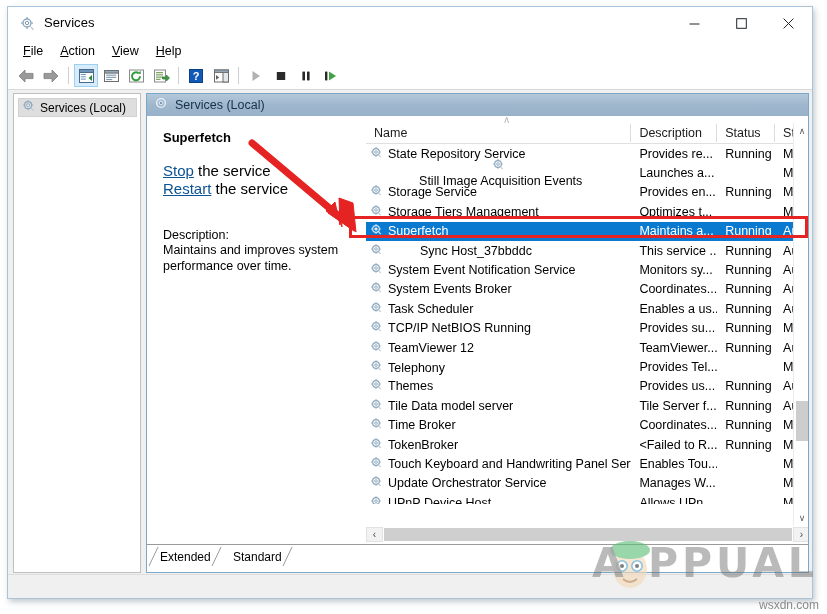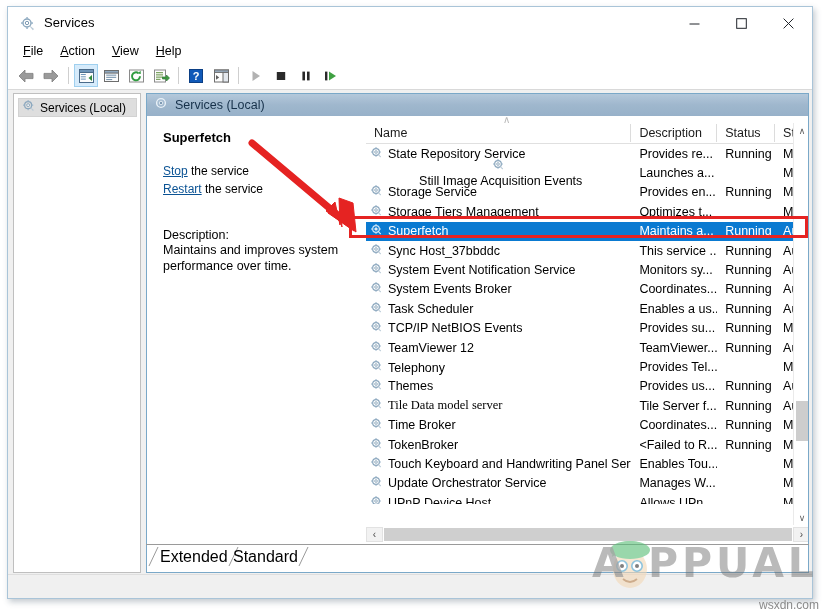--- a/index.html
+++ b/index.html
@@ -142,21 +142,21 @@
     width: 218px; height: calc(100% - 22px);
     background: #ffffff;
     padding: 14px 12px 0 16px;
     box-sizing: border-box;
   }
   .detail .svcname {
     font-size: 13px; font-weight: bold; color: #000;
     margin-bottom: 17px;
   }
   .detail .actline {
-    font-size: 12px; color: #000; line-height: 18px;
+    font-size: 15px; color: #000; line-height: 18px;
     white-space: nowrap;
   }
   .detail .lnk {
     color: #0b5394; text-decoration: underline; cursor: pointer;
   }
   .detail .desc-label { font-size: 12.5px; color: #000; margin-top: 30px; }
   .detail .desc-body { font-size: 12.5px; color: #000; line-height: 16px; width: 185px; }
 
   
   .listwrap {
@@ -248,21 +248,21 @@
   
   .tabsrow {
     position: absolute; left: 133px; bottom: 6px;
     width: 663px; height: 23px;
     border-top: 1px solid #9a9a9a;
     box-sizing: border-box;
   }
   .mmc-tab {
     position: absolute; top: 1px;
     height: 21px;
-    font-size: 16px; color: #000;
+    font-size: 12px; color: #000;
     display: flex; align-items: center;
     padding: 0 9px 0 12px;
     white-space: nowrap;
   }
   .mmc-tab .slash-l, .mmc-tab .slash-r {
     position: absolute; top: 1px; width: 11px; height: 20px;
   }
 
   
   .statusbar {
@@ -583,21 +583,21 @@
                       </g>
                       <path d="M9.3 9.3 l4.4 3.6 -1.1 1.1 -3.6-4.4z" fill="#e3f0fa"></path>
                     </svg></span>
                   <span>Superfetch</span>
                 </div>
                 <div class="cell" style="width: 86px;">Maintains a...</div>
                 <div class="cell" style="width: 58px;">Running</div>
                 <div class="cell" style="width: 35px;">Aut</div>
               </div>
               <div class="row">
-                <div class="cell name" style="width: 266px;">
+                <div class="cell name" style="width: 266px; gap: 32px;">
                   <span class="gico"><svg width="13" height="13" viewBox="0 0 16 16">
                       <circle cx="7.4" cy="7.4" r="4.1" fill="none" stroke="#8aa6bd" stroke-width="1.5"></circle>
                       <circle cx="7.4" cy="7.4" r="1.6" fill="#ffffff" stroke="#7e9bb3" stroke-width="1"></circle>
                       <g fill="#9ab4c9">
                         <rect x="6.7" y="1.3" width="1.4" height="1.8"></rect>
                         <rect x="6.7" y="11.5" width="1.4" height="1.8"></rect>
                         <rect x="1.3" y="6.7" width="1.8" height="1.4"></rect>
                         <rect x="11.5" y="6.7" width="1.8" height="1.4"></rect>
                       </g>
                       <path d="M9.3 9.3 l4.4 3.6 -1.1 1.1 -3.6-4.4z" fill="#b9c9d6"></path>
@@ -671,21 +671,21 @@
                       <circle cx="7.4" cy="7.4" r="4.1" fill="none" stroke="#8aa6bd" stroke-width="1.5"></circle>
                       <circle cx="7.4" cy="7.4" r="1.6" fill="#ffffff" stroke="#7e9bb3" stroke-width="1"></circle>
                       <g fill="#9ab4c9">
                         <rect x="6.7" y="1.3" width="1.4" height="1.8"></rect>
                         <rect x="6.7" y="11.5" width="1.4" height="1.8"></rect>
                         <rect x="1.3" y="6.7" width="1.8" height="1.4"></rect>
                         <rect x="11.5" y="6.7" width="1.8" height="1.4"></rect>
                       </g>
                       <path d="M9.3 9.3 l4.4 3.6 -1.1 1.1 -3.6-4.4z" fill="#b9c9d6"></path>
                     </svg></span>
-                  <span>TCP/IP NetBIOS Events</span>
+                  <span>TCP/IP NetBIOS Running</span>
                 </div>
                 <div class="cell" style="width: 86px;">Provides su...</div>
                 <div class="cell" style="width: 58px;">Running</div>
                 <div class="cell" style="width: 35px;">Mar</div>
               </div>
               <div class="row">
                 <div class="cell name" style="width: 266px;">
                   <span class="gico"><svg width="13" height="13" viewBox="0 0 16 16">
                       <circle cx="7.4" cy="7.4" r="4.1" fill="none" stroke="#8aa6bd" stroke-width="1.5"></circle>
                       <circle cx="7.4" cy="7.4" r="1.6" fill="#ffffff" stroke="#7e9bb3" stroke-width="1"></circle>
@@ -735,21 +735,21 @@
                       </g>
                       <path d="M9.3 9.3 l4.4 3.6 -1.1 1.1 -3.6-4.4z" fill="#b9c9d6"></path>
                     </svg></span>
                   <span>Themes</span>
                 </div>
                 <div class="cell" style="width: 86px;">Provides us...</div>
                 <div class="cell" style="width: 58px;">Running</div>
                 <div class="cell" style="width: 35px;">Aut</div>
               </div>
               <div class="row">
-                <div class="cell name" style="width: 266px; font-family: Liberation Serif, serif;">
+                <div class="cell name" style="width: 266px;">
                   <span class="gico"><svg width="13" height="13" viewBox="0 0 16 16">
                       <circle cx="7.4" cy="7.4" r="4.1" fill="none" stroke="#8aa6bd" stroke-width="1.5"></circle>
                       <circle cx="7.4" cy="7.4" r="1.6" fill="#ffffff" stroke="#7e9bb3" stroke-width="1"></circle>
                       <g fill="#9ab4c9">
                         <rect x="6.7" y="1.3" width="1.4" height="1.8"></rect>
                         <rect x="6.7" y="11.5" width="1.4" height="1.8"></rect>
                         <rect x="1.3" y="6.7" width="1.8" height="1.4"></rect>
                         <rect x="11.5" y="6.7" width="1.8" height="1.4"></rect>
                       </g>
                       <path d="M9.3 9.3 l4.4 3.6 -1.1 1.1 -3.6-4.4z" fill="#b9c9d6"></path>

